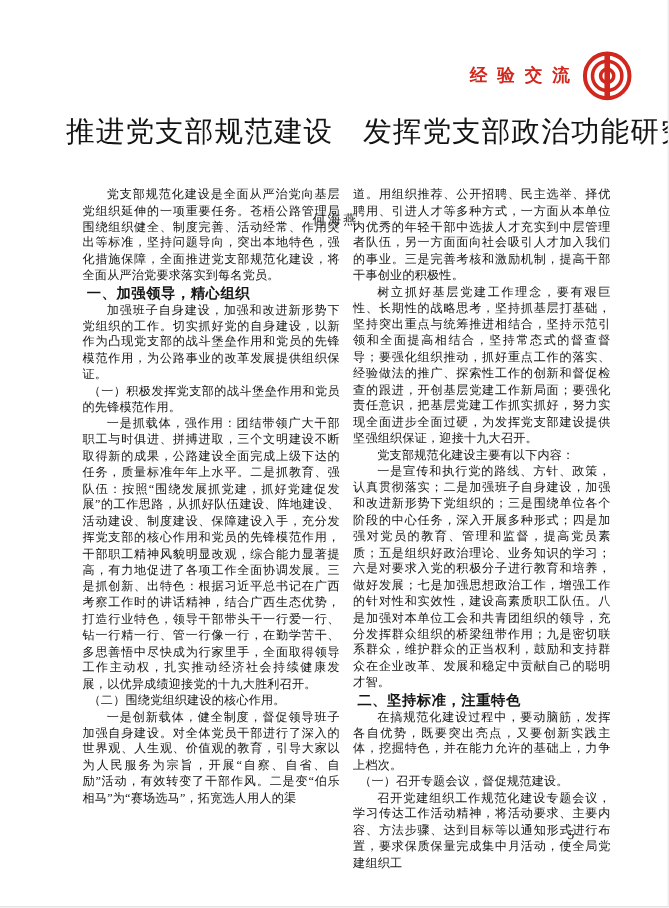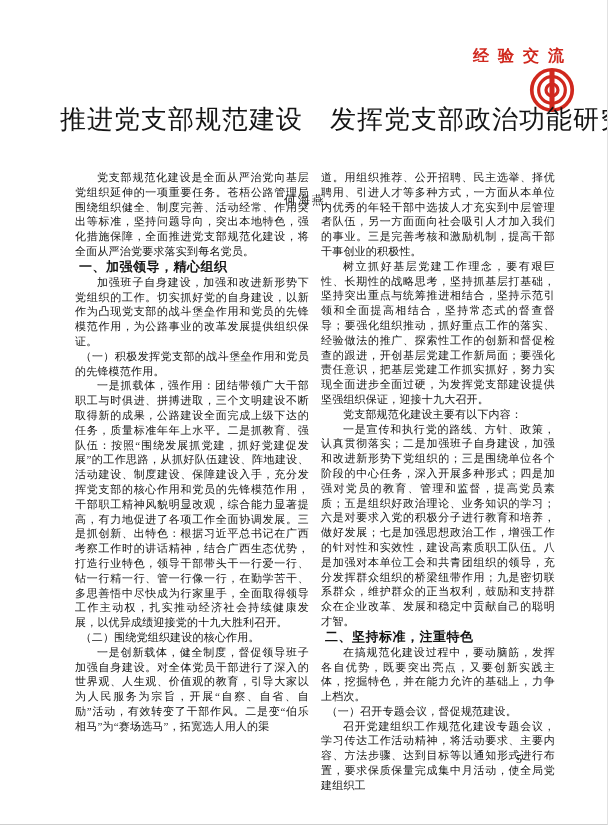--- a/index.html
+++ b/index.html
@@ -9,21 +9,21 @@
     background:#fff;
     box-sizing:border-box;
     border-right:1px solid #e2e2e2;
     border-bottom:1px solid #cfcfcf;
     font-family:"Liberation Serif","DejaVu Serif",serif;
     color:#141414;
     overflow:hidden;
   }
   .header {
     position:absolute; top:46px; right:32px;
-    display:flex; align-items:flex-end;flex-direction:column;
+    display:flex; align-items:center;
   }
   .header-label {
     color:var(--accent,#d0281e);
     font-weight:bold;
     font-size:16px;
     letter-spacing:9px;
     margin-right:2px;
     white-space:nowrap;
   }
   .emblem { display:block; width:46px; height:46px; }

